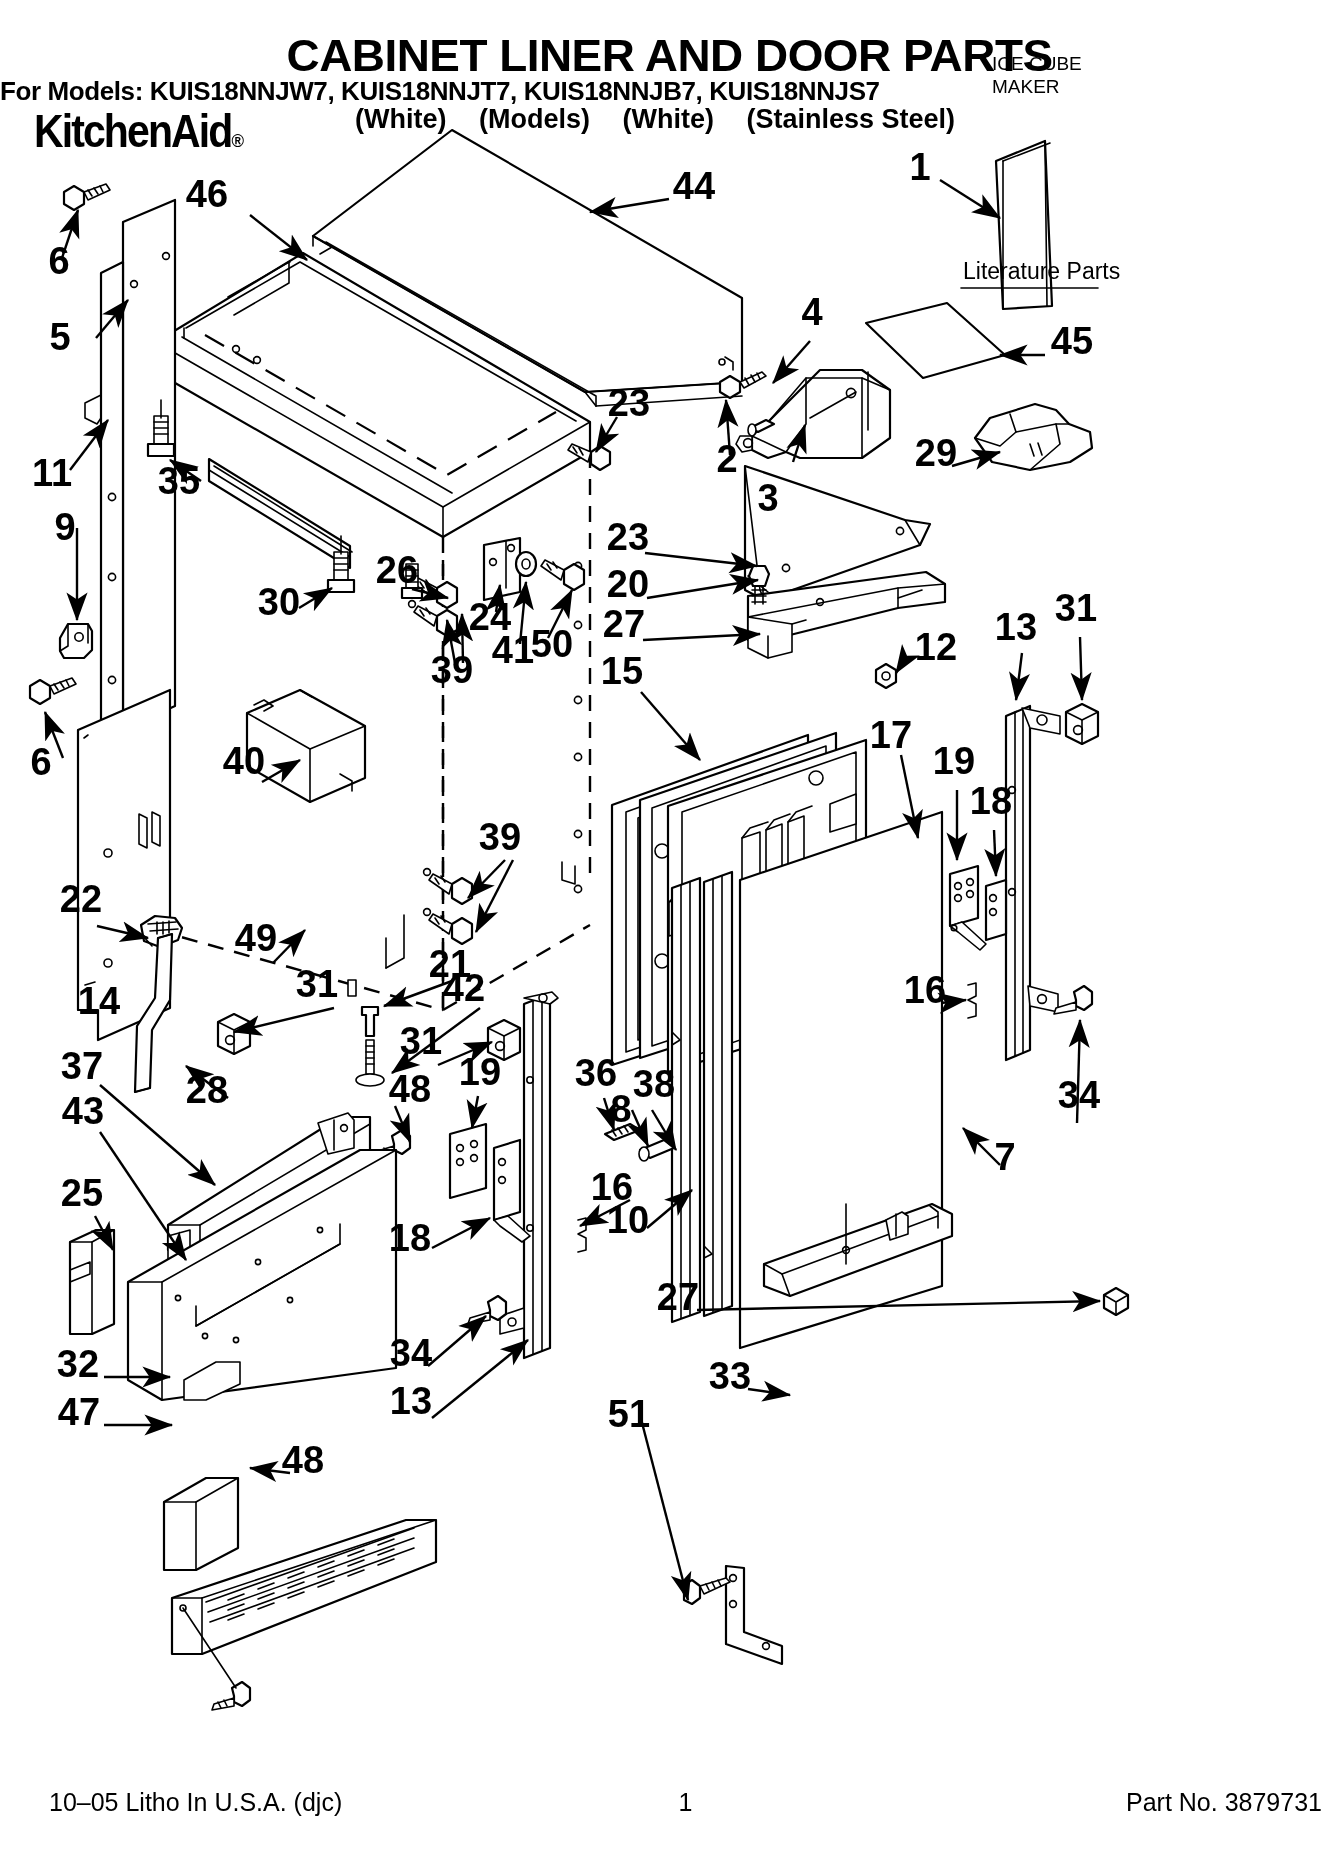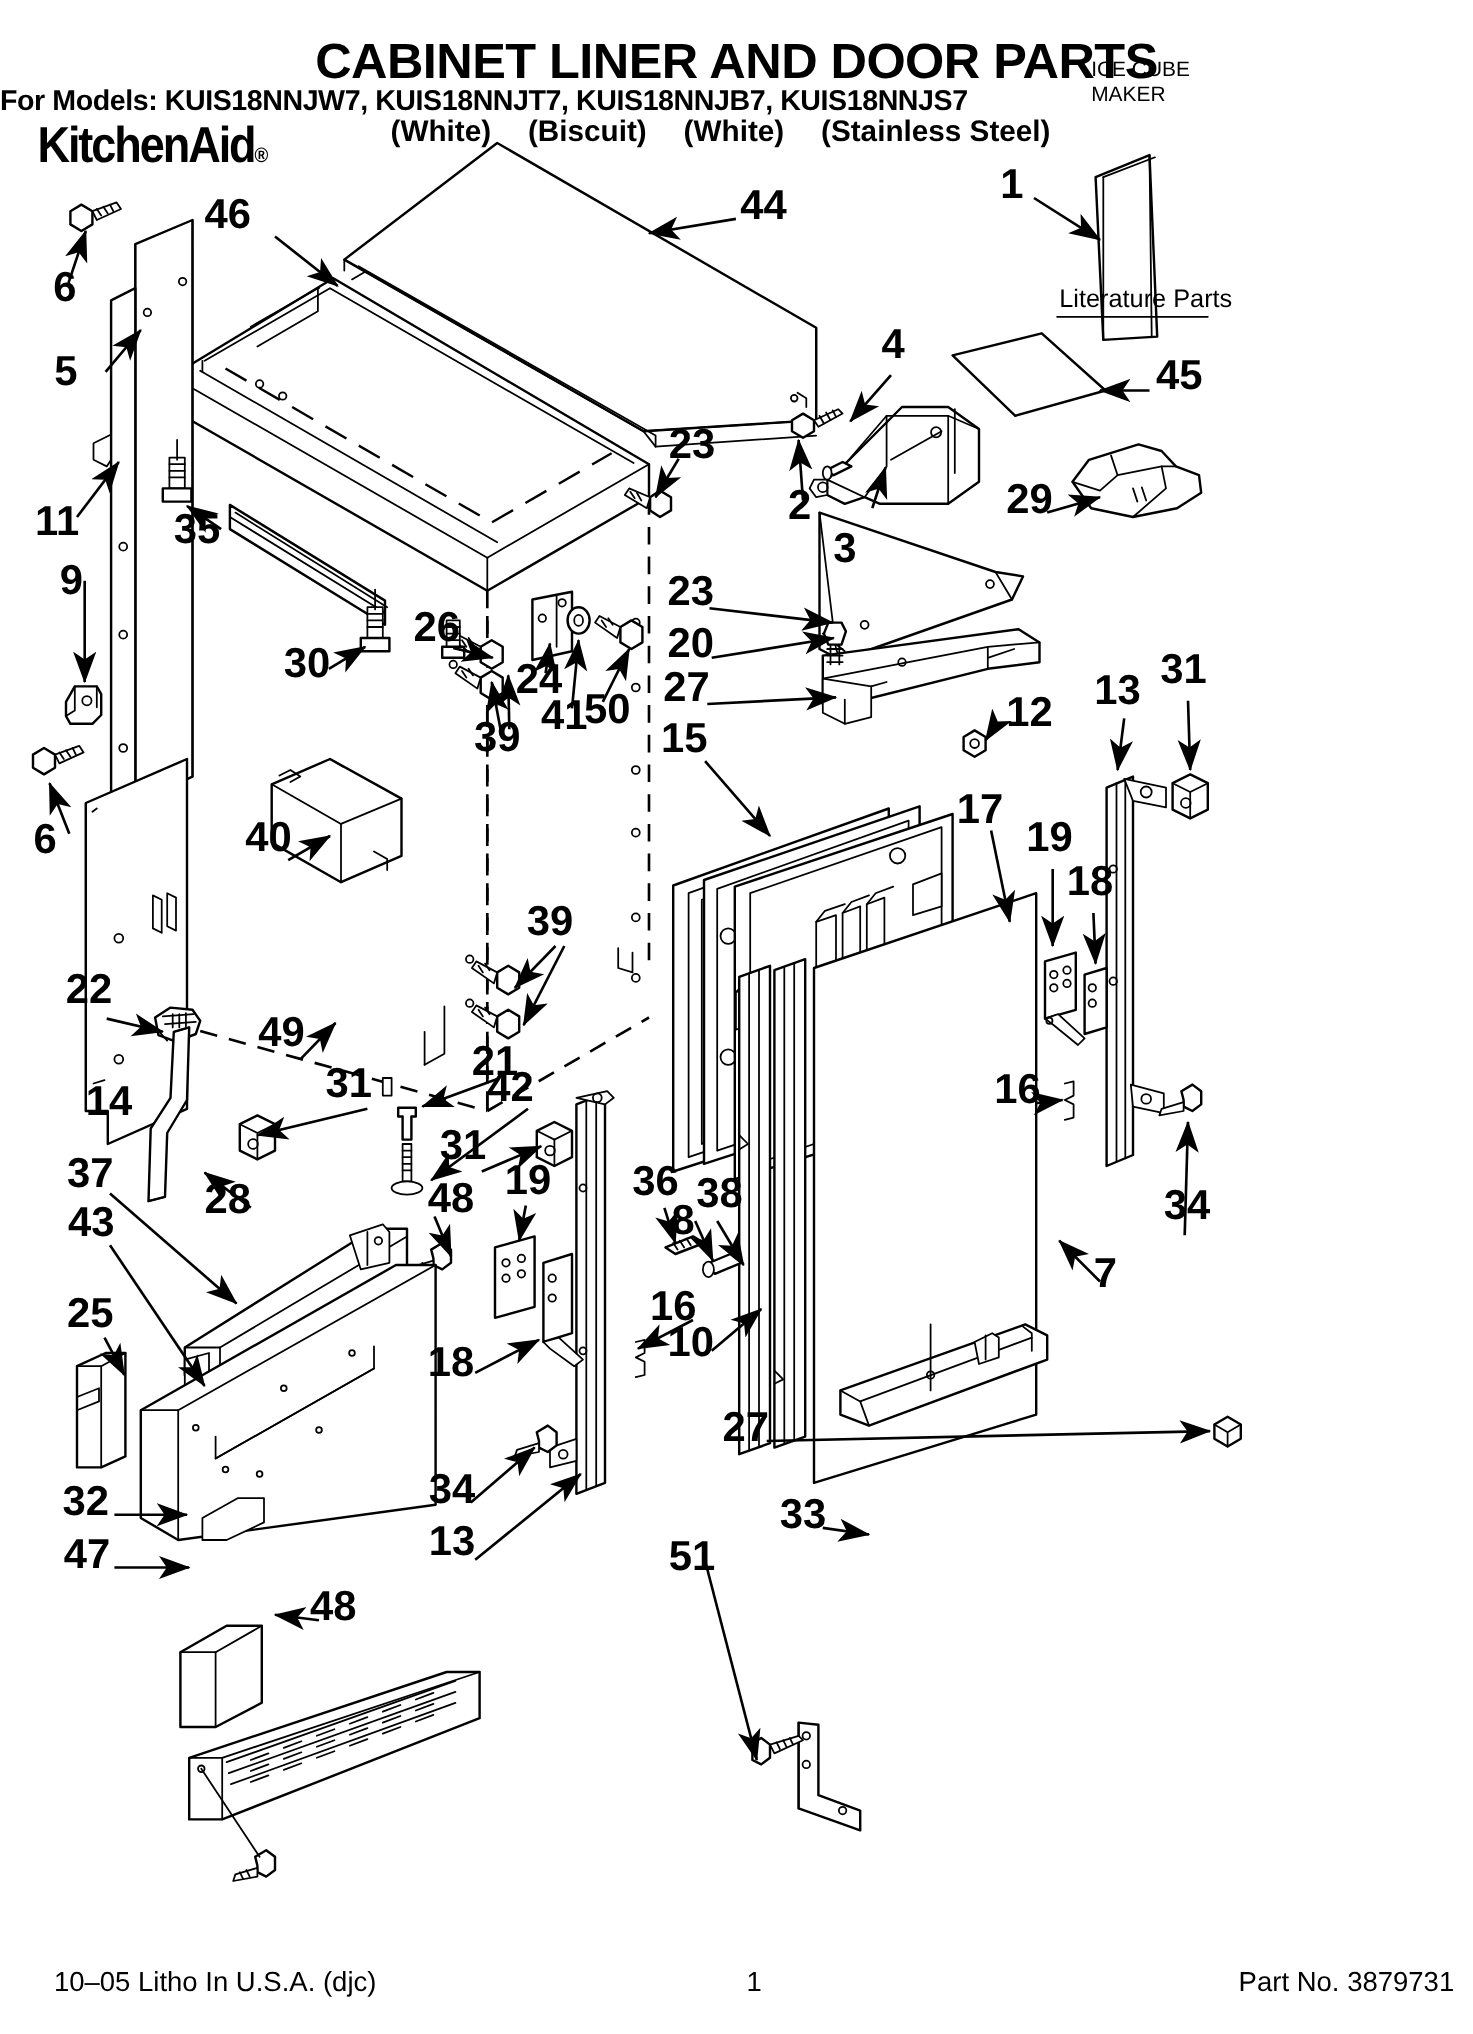--- a/index.html
+++ b/index.html
@@ -67,21 +67,21 @@
 </head>
 <body>
 
 <div class="page">
 
   <div class="hdr">
     <div class="title">CABINET LINER AND DOOR PARTS</div>
     <div class="models">For Models: KUIS18NNJW7, KUIS18NNJT7, KUIS18NNJB7, KUIS18NNJS7</div>
     <div class="colorrow">
       <span>(White)</span>
-      <span>(Biscuit)</span>
+      <span>(Models)</span>
       <span>(White)</span>
       <span>(Stainless Steel)</span>
     </div>
     <div class="brand"><span>KitchenAid</span><span class="reg">®</span></div>
     <div class="icm">
       <div>ICE CUBE</div>
       <div>MAKER</div>
     </div>
   </div>
 

